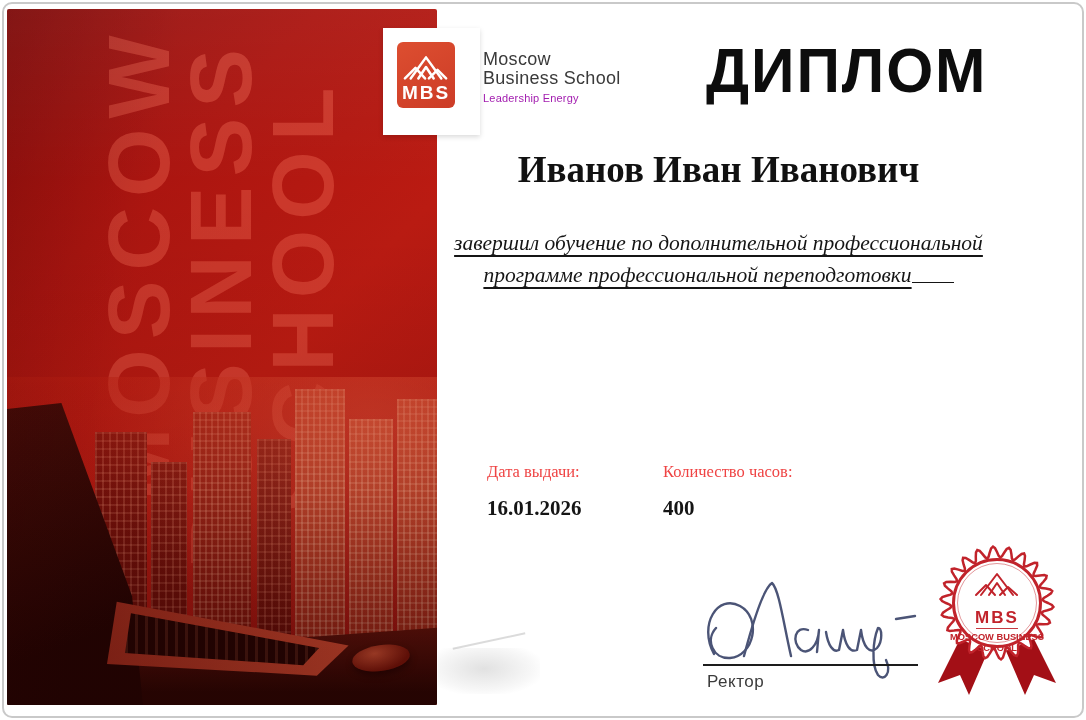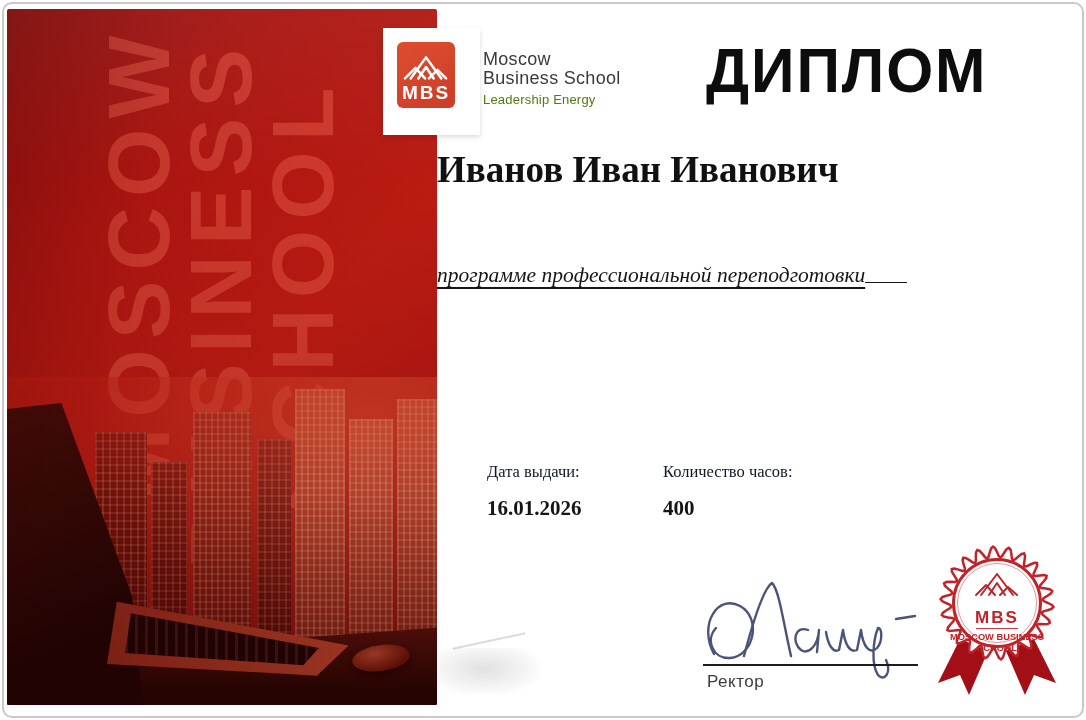--- a/index.html
+++ b/index.html
@@ -61,41 +61,41 @@
   
   .logo-card{position:absolute;left:383px;top:28px;width:97px;height:107px;background:#ffffff;
       box-shadow:0 2px 5px rgba(0,0,0,0.15);}
   .logo-square{position:absolute;left:14px;top:14px;width:58px;height:66px;border-radius:6px;
       background:linear-gradient(150deg,#dd4e30,#cc3c27);display:flex;flex-direction:column;
       align-items:center;justify-content:flex-end;padding-bottom:6px;box-sizing:border-box;}
   .logo-square svg{position:absolute;left:6px;top:9px;}
   .logo-abbr{color:#ffffff;font-weight:700;font-size:19px;letter-spacing:2px;line-height:1;}
   .logo-text{position:absolute;left:483px;top:50px;color:#3c3c3c;}
   .logo-name{font-size:18px;line-height:19px;letter-spacing:0.3px;font-weight:400;color:#3a3a3a;}
-  .logo-tagline{font-size:13px;margin-top:4px;color:#4d7c0f;letter-spacing:0.2px;}
+  .logo-tagline{font-size:11px;margin-top:4px;color:#a21caf;letter-spacing:0.2px;}
 
   
   .diploma-title{position:absolute;left:706px;top:34px;font-size:63px;font-weight:700;
       letter-spacing:2px;color:#0d0d0d;transform:scaleX(0.96);transform-origin:left top;
       font-family:"Liberation Sans",sans-serif;}
-  .right-zone{position:absolute;left:437px;top:0;width:563px;height:572px;}
+  .right-zone{position:absolute;left:437px;top:0;width:563px;height:572px;text-align:center;}
   .recipient{position:absolute;left:0;width:100%;top:148px;
       font-family:"Liberation Serif",serif;font-weight:700;font-size:37px;color:#111111;}
   .statement{position:absolute;left:0;width:100%;top:227px;
       font-family:"Liberation Serif",serif;font-style:italic;font-size:21.5px;
       line-height:32px;color:#151515;}
   .statement .uline{text-decoration:underline;text-decoration-thickness:1.6px;text-underline-offset:5px;}
   .statement .filler{display:inline-block;width:42px;height:1em;
       border-bottom:1.6px solid #151515;margin-bottom:-1px;}
   .program{position:absolute;left:0;width:100%;top:341px;
       font-family:"Liberation Serif",serif;font-style:italic;font-weight:700;
       font-size:28px;color:#111111;}
 
   .detail-col{position:absolute;top:462px;text-align:left;}
-  .detail-col .lbl{font-family:"Liberation Serif",serif;font-size:16.5px;color:#0f172a;}
+  .detail-col .lbl{font-family:"Liberation Serif",serif;font-size:16.5px;color:#ef4444;}
   .detail-col .val{font-family:"Liberation Serif",serif;font-weight:700;font-size:21px;
       color:#151515;margin-top:14px;}
   .col-date{left:487px;} .col-hours{left:663px;} .col-number{left:857px;}
 
   
   .sign-svg{position:absolute;left:690px;top:566px;}
   .sign-line{position:absolute;left:703px;top:664px;width:215px;height:2px;background:#1d1d1d;}
   .rector{position:absolute;left:707px;top:672px;font-size:17px;color:#3b3b3b;letter-spacing:0.5px;}
 
   
@@ -154,21 +154,21 @@
     <div class="logo-name">Moscow</div>
     <div class="logo-name">Business School</div>
     <div class="logo-tagline">Leadership Energy</div>
   </div>
 
   <div class="diploma-title">ДИПЛОМ</div>
 
   <div class="right-zone">
     <div class="recipient">Иванов Иван Иванович</div>
     <div class="statement">
-      <br>
+      <span class="uline">завершил обучение по дополнительной профессиональной</span><br>
       <span class="uline">программе профессиональной переподготовки</span><span class="filler"></span>
     </div>
   </div>
 
   <div class="detail-col col-date">
     <div class="lbl">Дата выдачи:</div>
     <div class="val">16.01.2026</div>
   </div>
   <div class="detail-col col-hours">
     <div class="lbl">Количество часов:</div>

